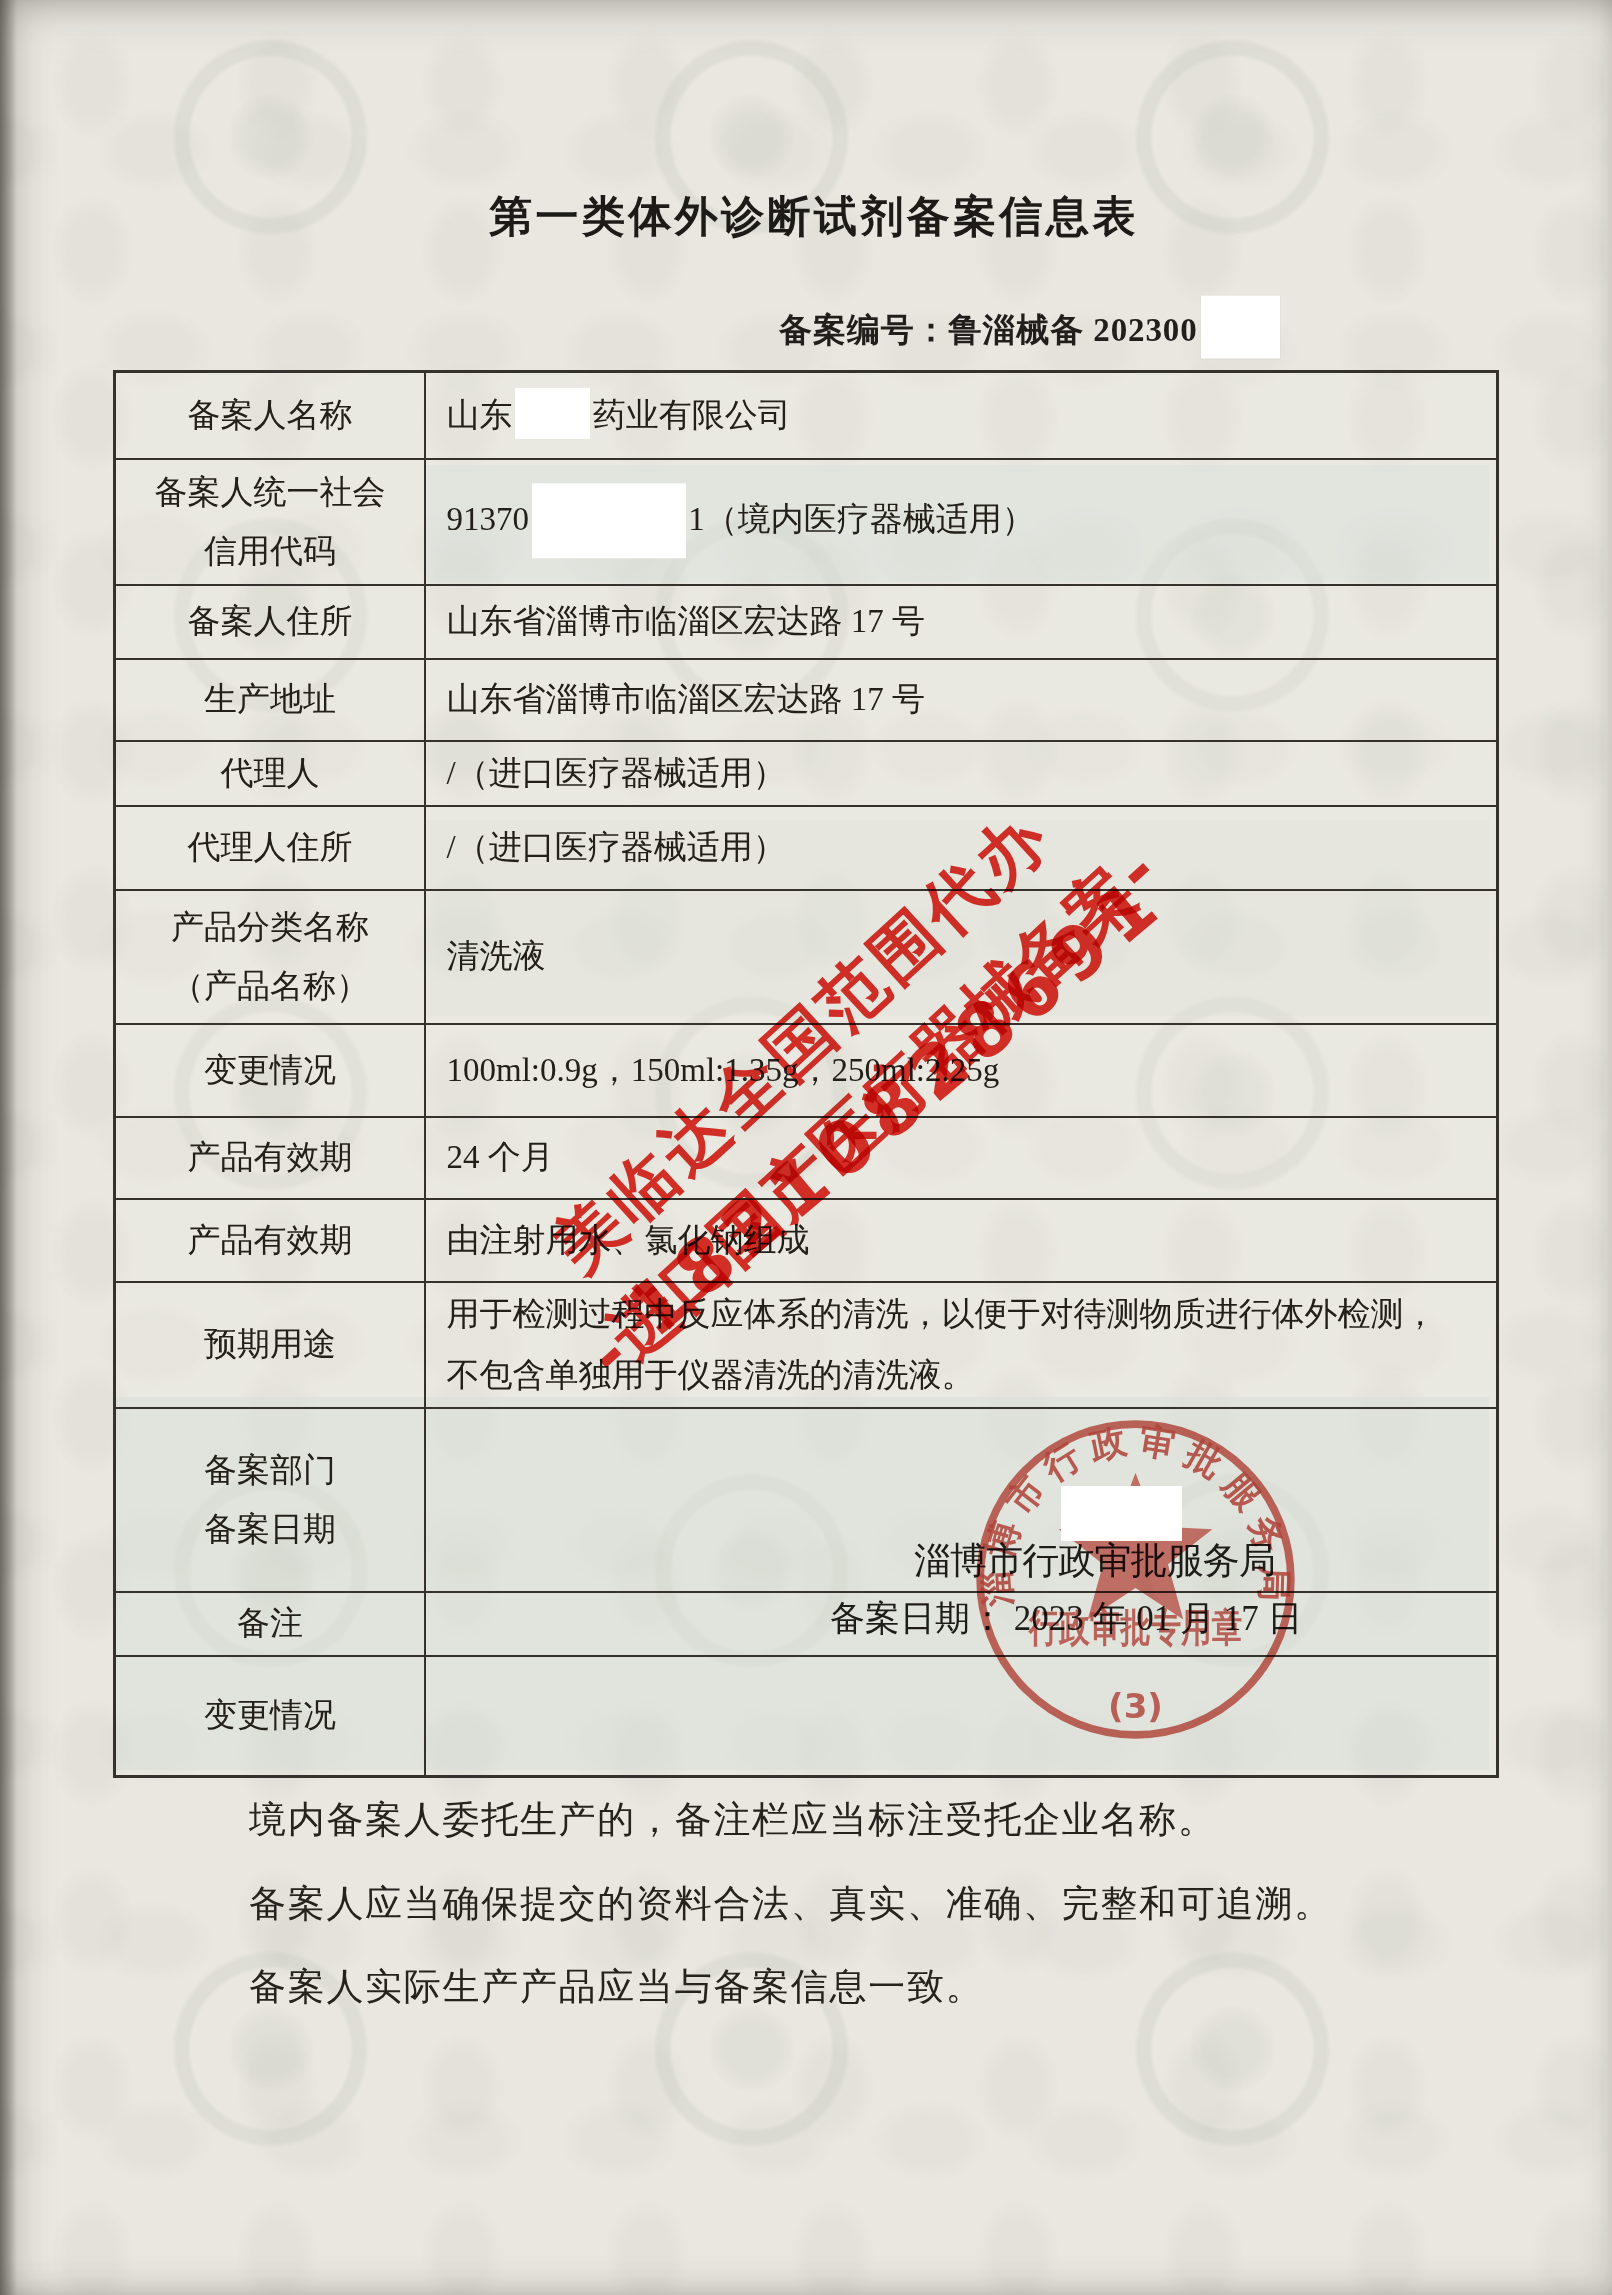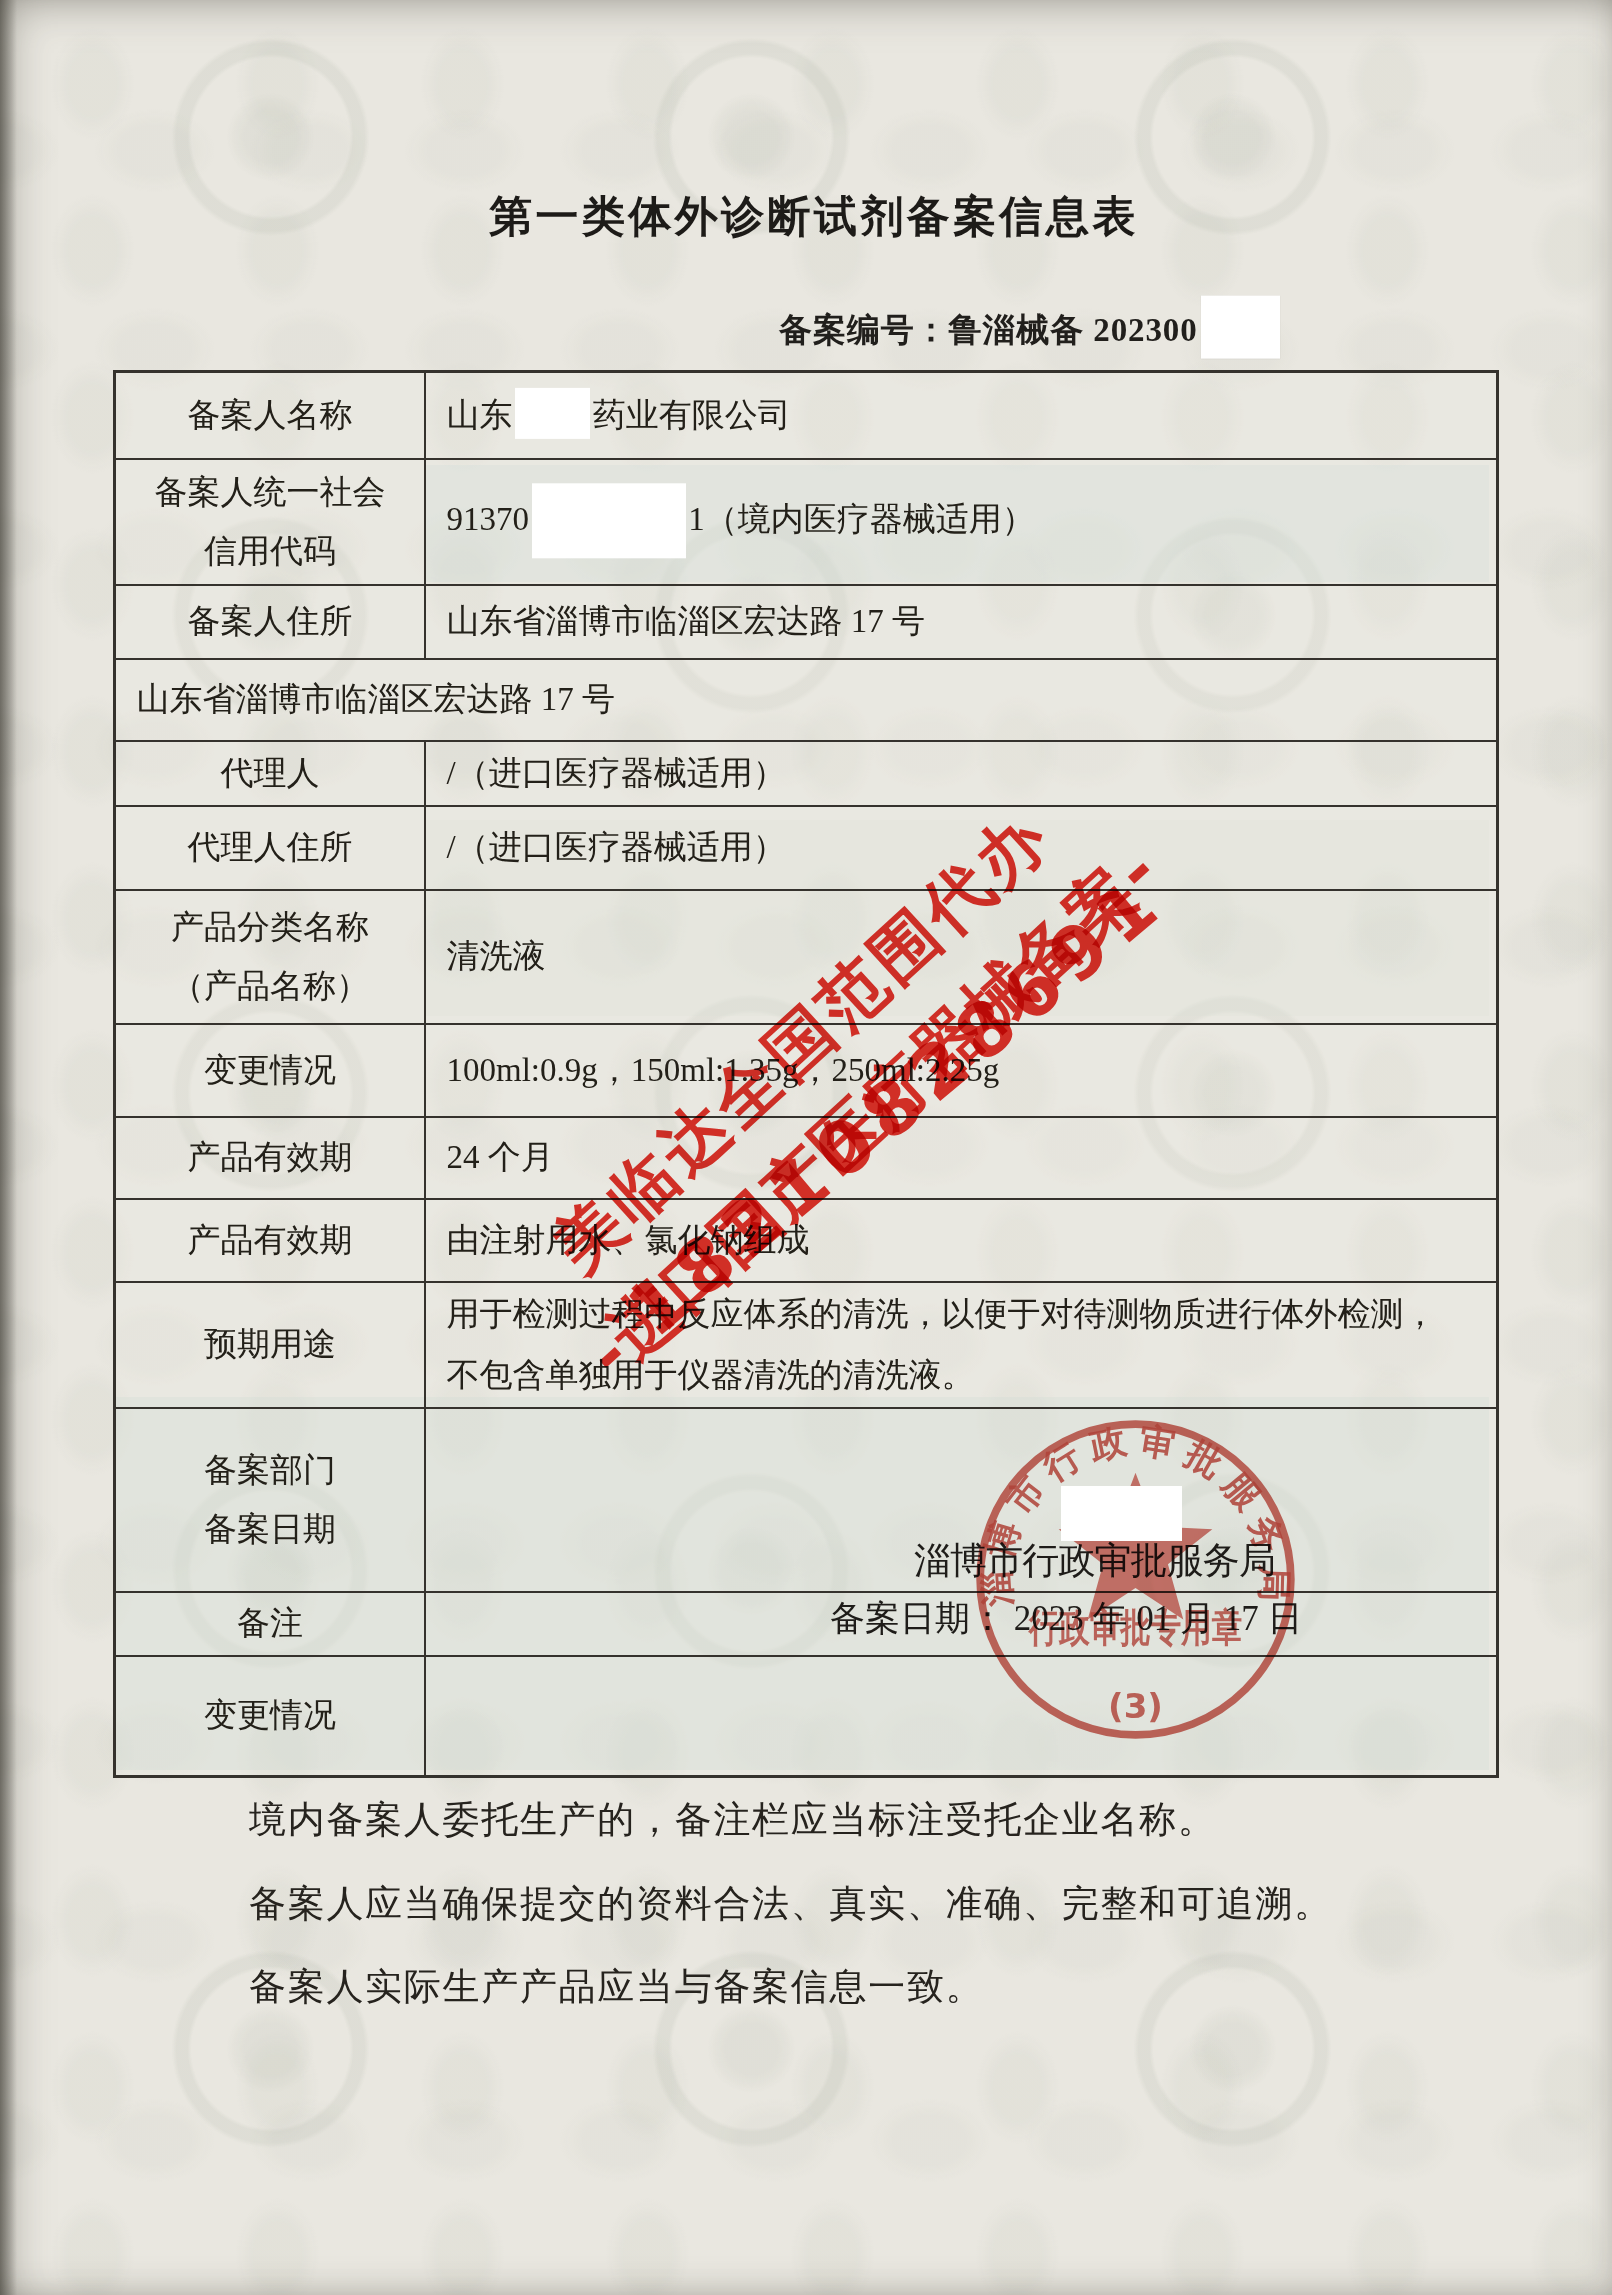--- a/index.html
+++ b/index.html
@@ -123,20 +123,21 @@
           <span class="inner"><span>91370</span><span class="redact rd-code"></span><span>1（境内医疗器械适用）</span></span>
         </div>
     </div>
 
     <div class="frow" style="height:74px">
       <div class="cell lab">备案人住所</div>
       <div class="cell val">山东省淄博市临淄区宏达路 17 号</div>
     </div>
 
     <div class="frow" style="height:82px">
+      <div class="cell lab">生产地址</div>
       <div class="cell val">山东省淄博市临淄区宏达路 17 号</div>
     </div>
 
     <div class="frow" style="height:65px">
       <div class="cell lab">代理人</div>
       <div class="cell val">/（进口医疗器械适用）</div>
     </div>
 
     <div class="frow" style="height:84px">
       <div class="cell lab">代理人住所</div>

